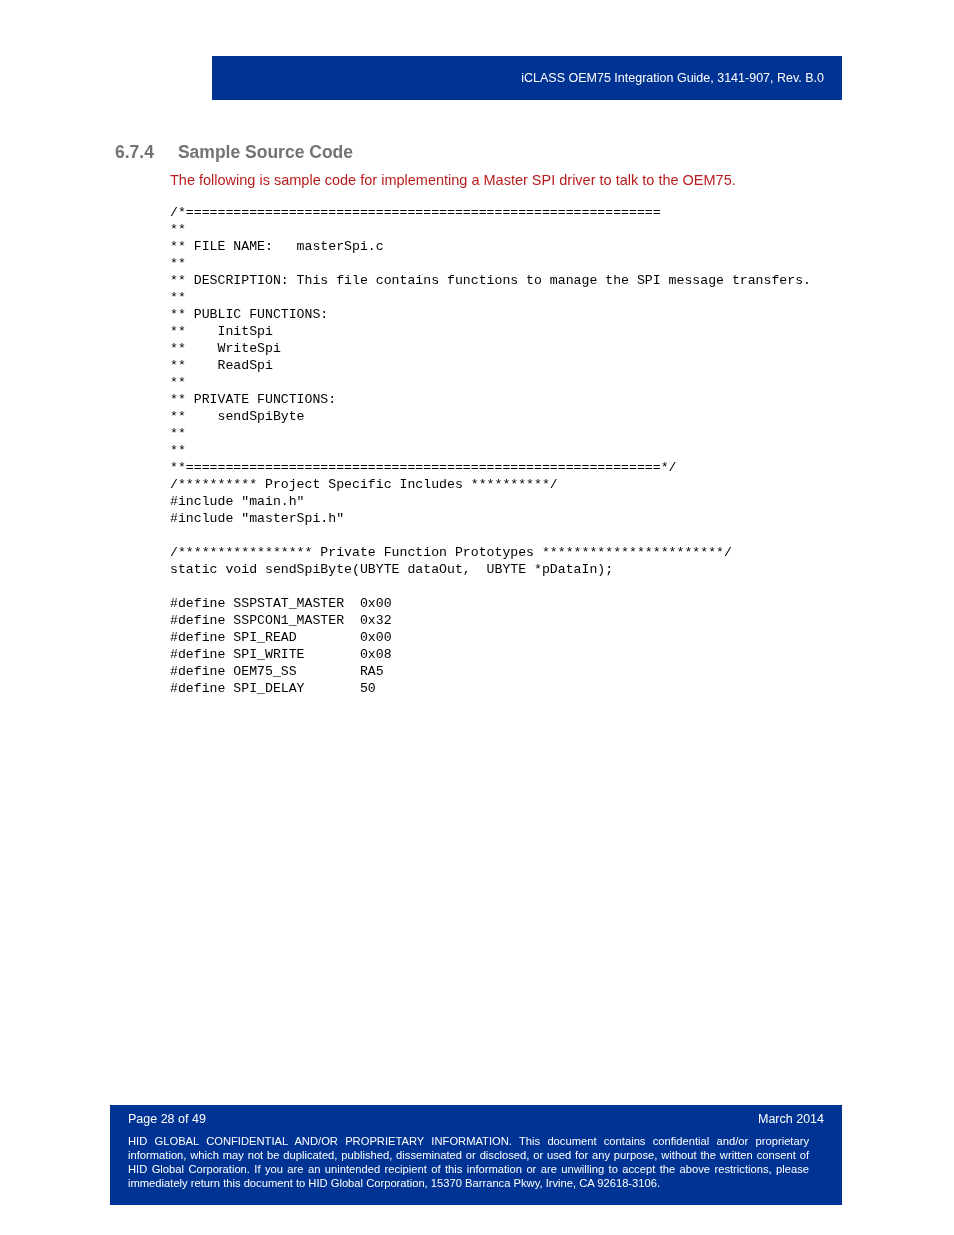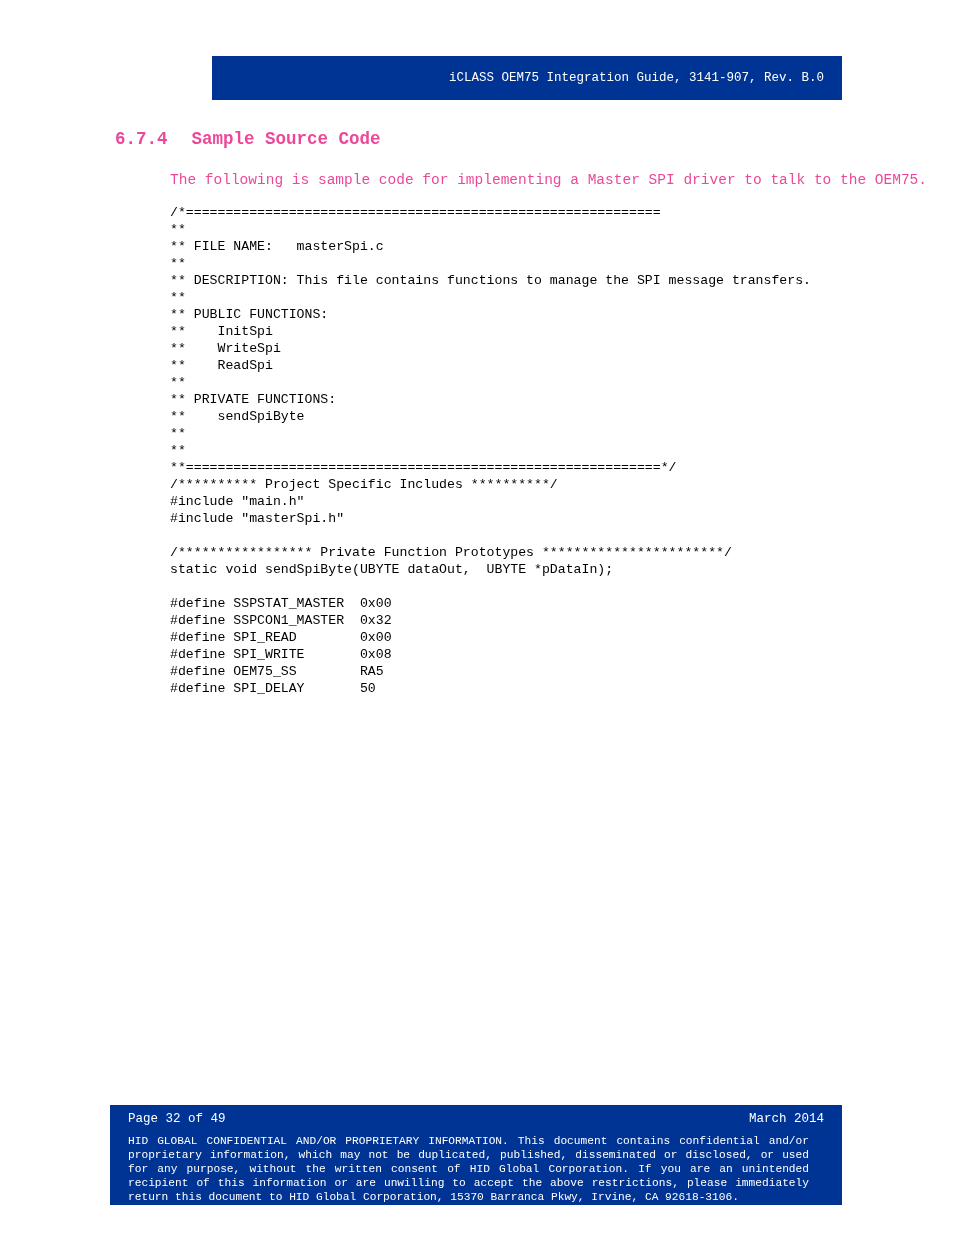--- a/index.html
+++ b/index.html
@@ -1,15 +1,15 @@
 <!DOCTYPE html>
 <html><head>
   <meta charset="utf-8">
   <style>
-    * { box-sizing: border-box; margin: 0; padding: 0; font-family: Liberation Mono, monospace; }
+    * { box-sizing: border-box; margin: 0; padding: 0; }
     body {
       font-family: Arial, Helvetica, sans-serif;
       background: #fff;
       width: 954px;
       height: 1235px;
       position: relative;
     }
     .header-bar {
       position: absolute;
       top: 56px;
@@ -19,37 +19,37 @@
       background: #003494;
       color: #fff;
       font-size: 12.5px;
       display: flex;
       align-items: center;
       justify-content: flex-end;
       padding-right: 18px;
     }
     .section-heading {
       position: absolute;
-      top: 128px;
+      top: 142px;
       left: 115px;
       font-family: Verdana, Arial, sans-serif;
       font-size: 17.5px;
       font-weight: bold;
-      color: #ec4899;
+      color: #737373;
     }
     .section-number {
       display: inline-block;
       margin-right: 24px;
     }
     .intro-text {
       position: absolute;
       top: 172px;
       left: 170px;
       font-size: 14.5px;
-      color: #ec4899;
+      color: #b91c1c;
     }
     .code-block {
       position: absolute;
       top: 204px;
       left: 170px;
       right: 55px;
       font-family: "Courier New", Courier, monospace;
       font-size: 13.2px;
       line-height: 17px;
       white-space: pre;
@@ -115,17 +115,17 @@
 
 #define SSPSTAT_MASTER  0x00
 #define SSPCON1_MASTER  0x32
 #define SPI_READ        0x00
 #define SPI_WRITE       0x08
 #define OEM75_SS        RA5
 #define SPI_DELAY       50</div>
 
 <div class="footer-bar">
   <div class="footer-top-row">
-    <span>Page 32 of 49</span>
+    <span>Page 28 of 49</span>
     <span>March 2014</span>
   </div>
   <div class="footer-body">HID GLOBAL CONFIDENTIAL AND/OR PROPRIETARY INFORMATION. This document contains confidential and/or proprietary information, which may not be duplicated, published, disseminated or disclosed, or used for any purpose, without the written consent of HID Global Corporation. If you are an unintended recipient of this information or are unwilling to accept the above restrictions, please immediately return this document to HID Global Corporation, 15370 Barranca Pkwy, Irvine, CA 92618-3106.</div>
 </div>
 
 </body></html>

